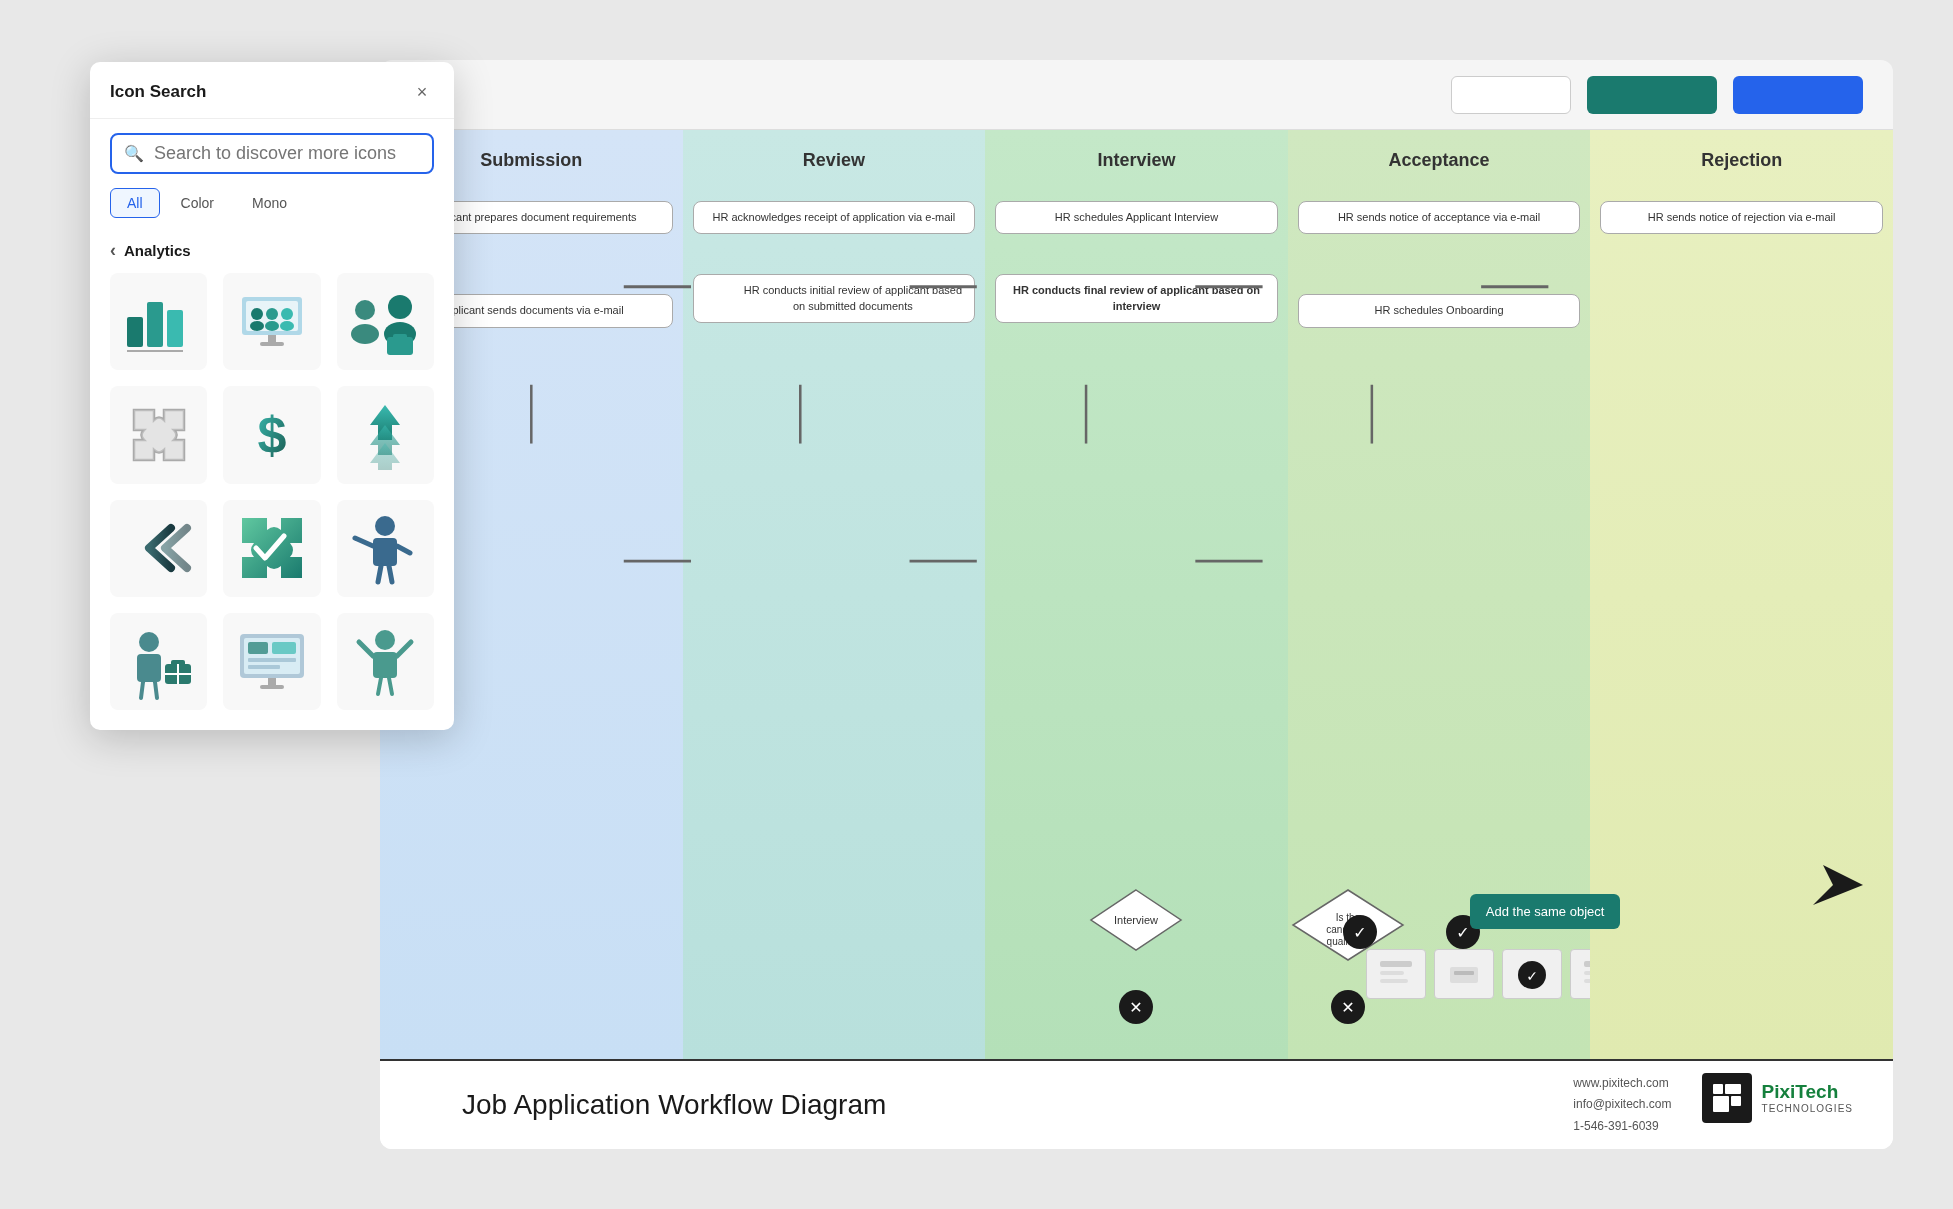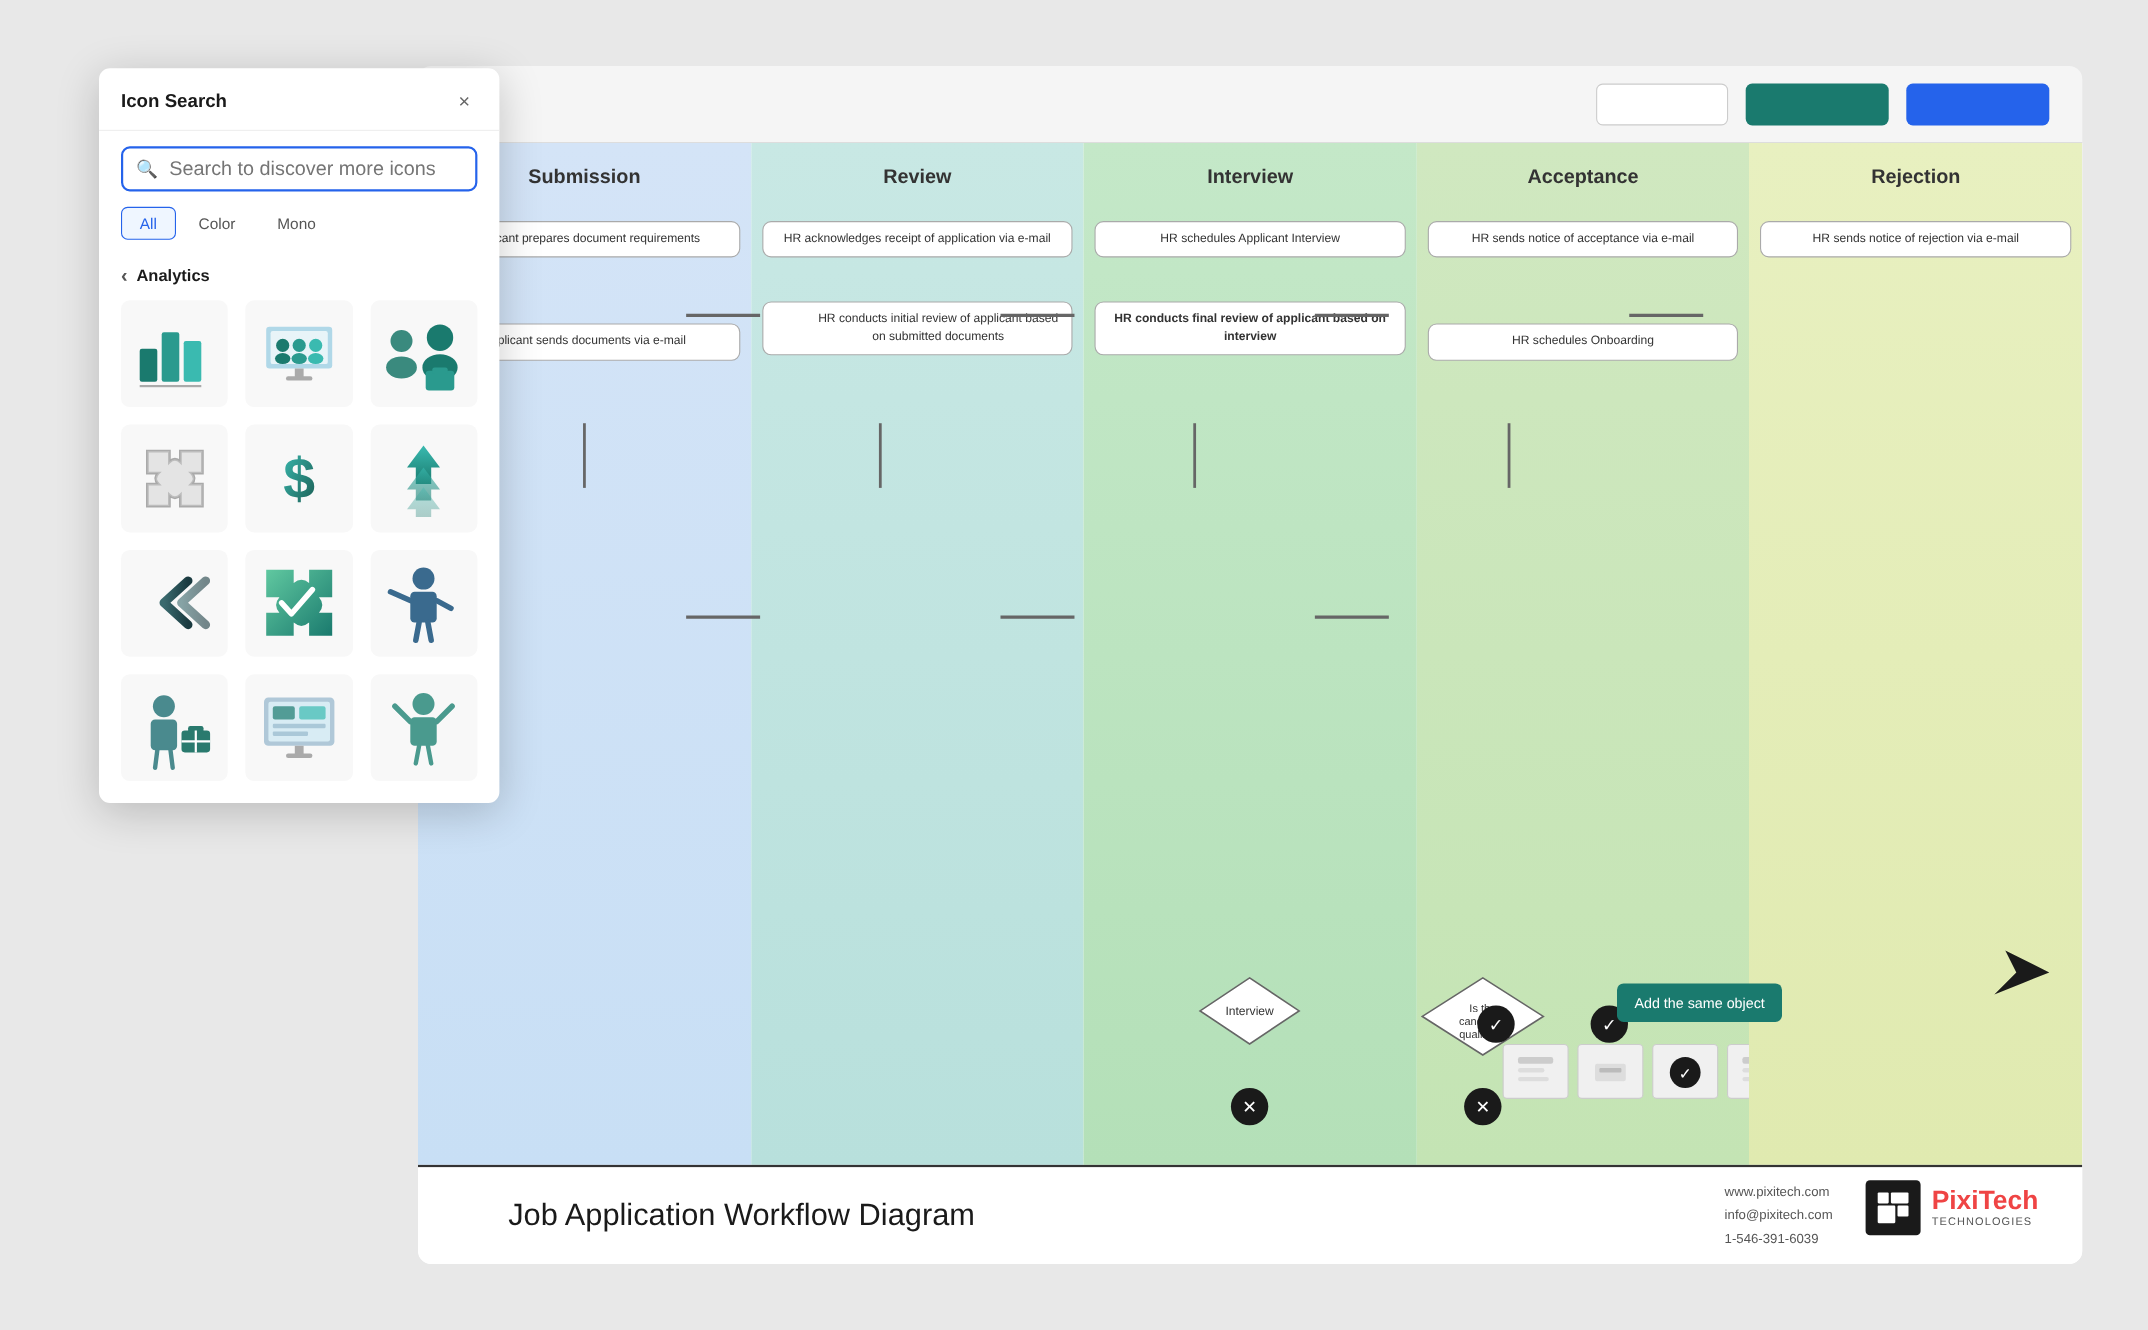--- a/index.html
+++ b/index.html
@@ -133,23 +133,23 @@
       width: 50px;
       height: 50px;
       background: #1a1a1a;
       border-radius: 4px;
       display: flex;
       align-items: center;
       justify-content: center;
     }
 
     .logo-text {
-      font-size: 24px;
+      font-size: 19px;
       font-weight: 700;
-      color: #ef4444;
+      color: #15803d;
     }
 
     
     .process-box {
       background: white;
       border: 1.5px solid #aaa;
       border-radius: 8px;
       padding: 8px 10px;
       font-size: 11px;
       text-align: center;

